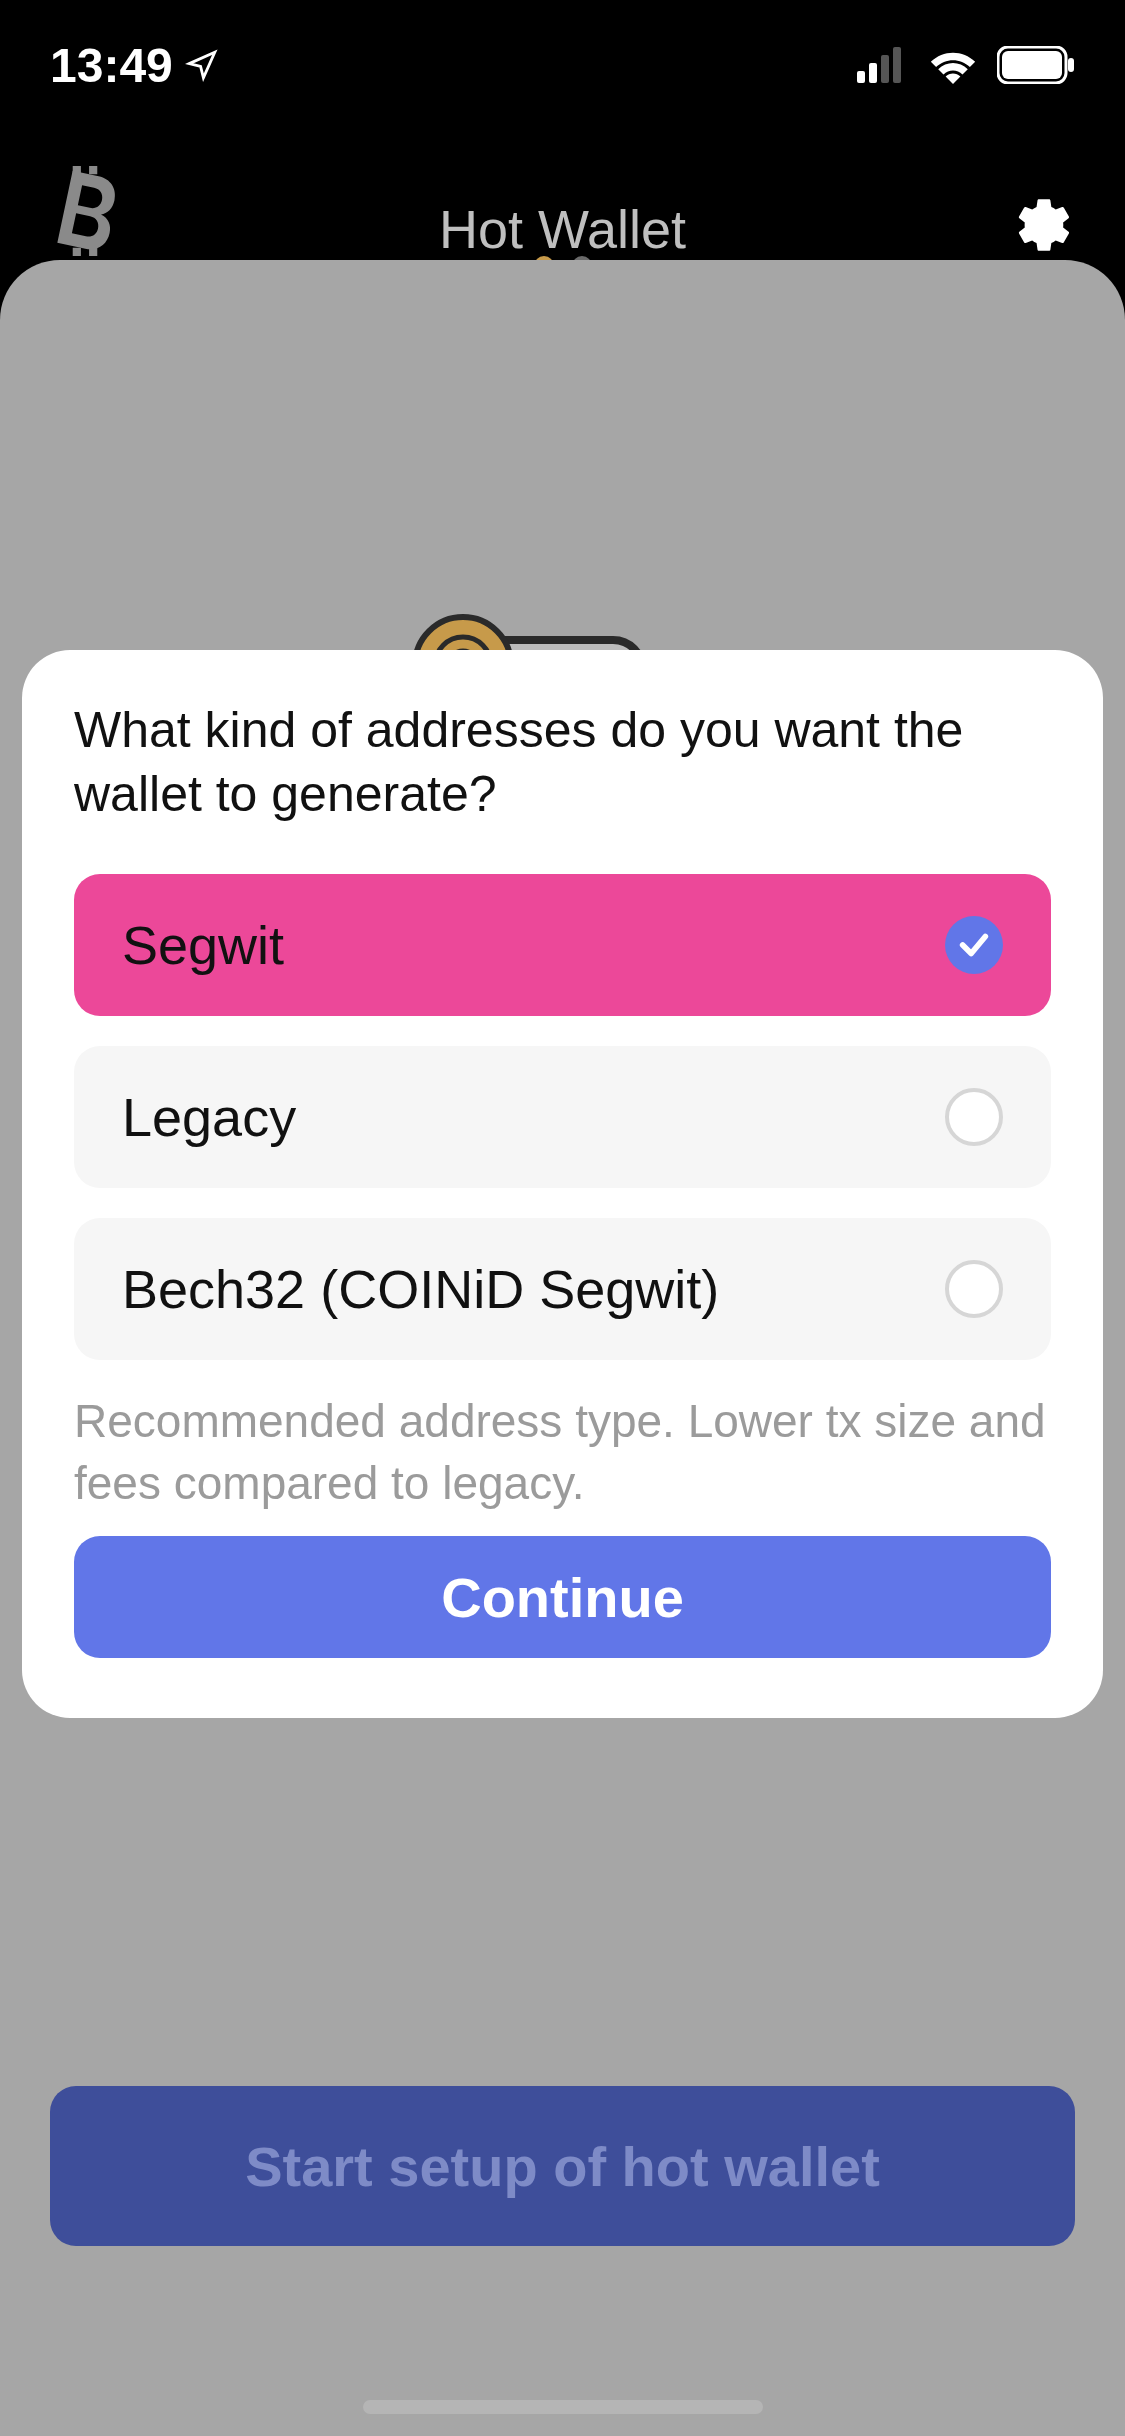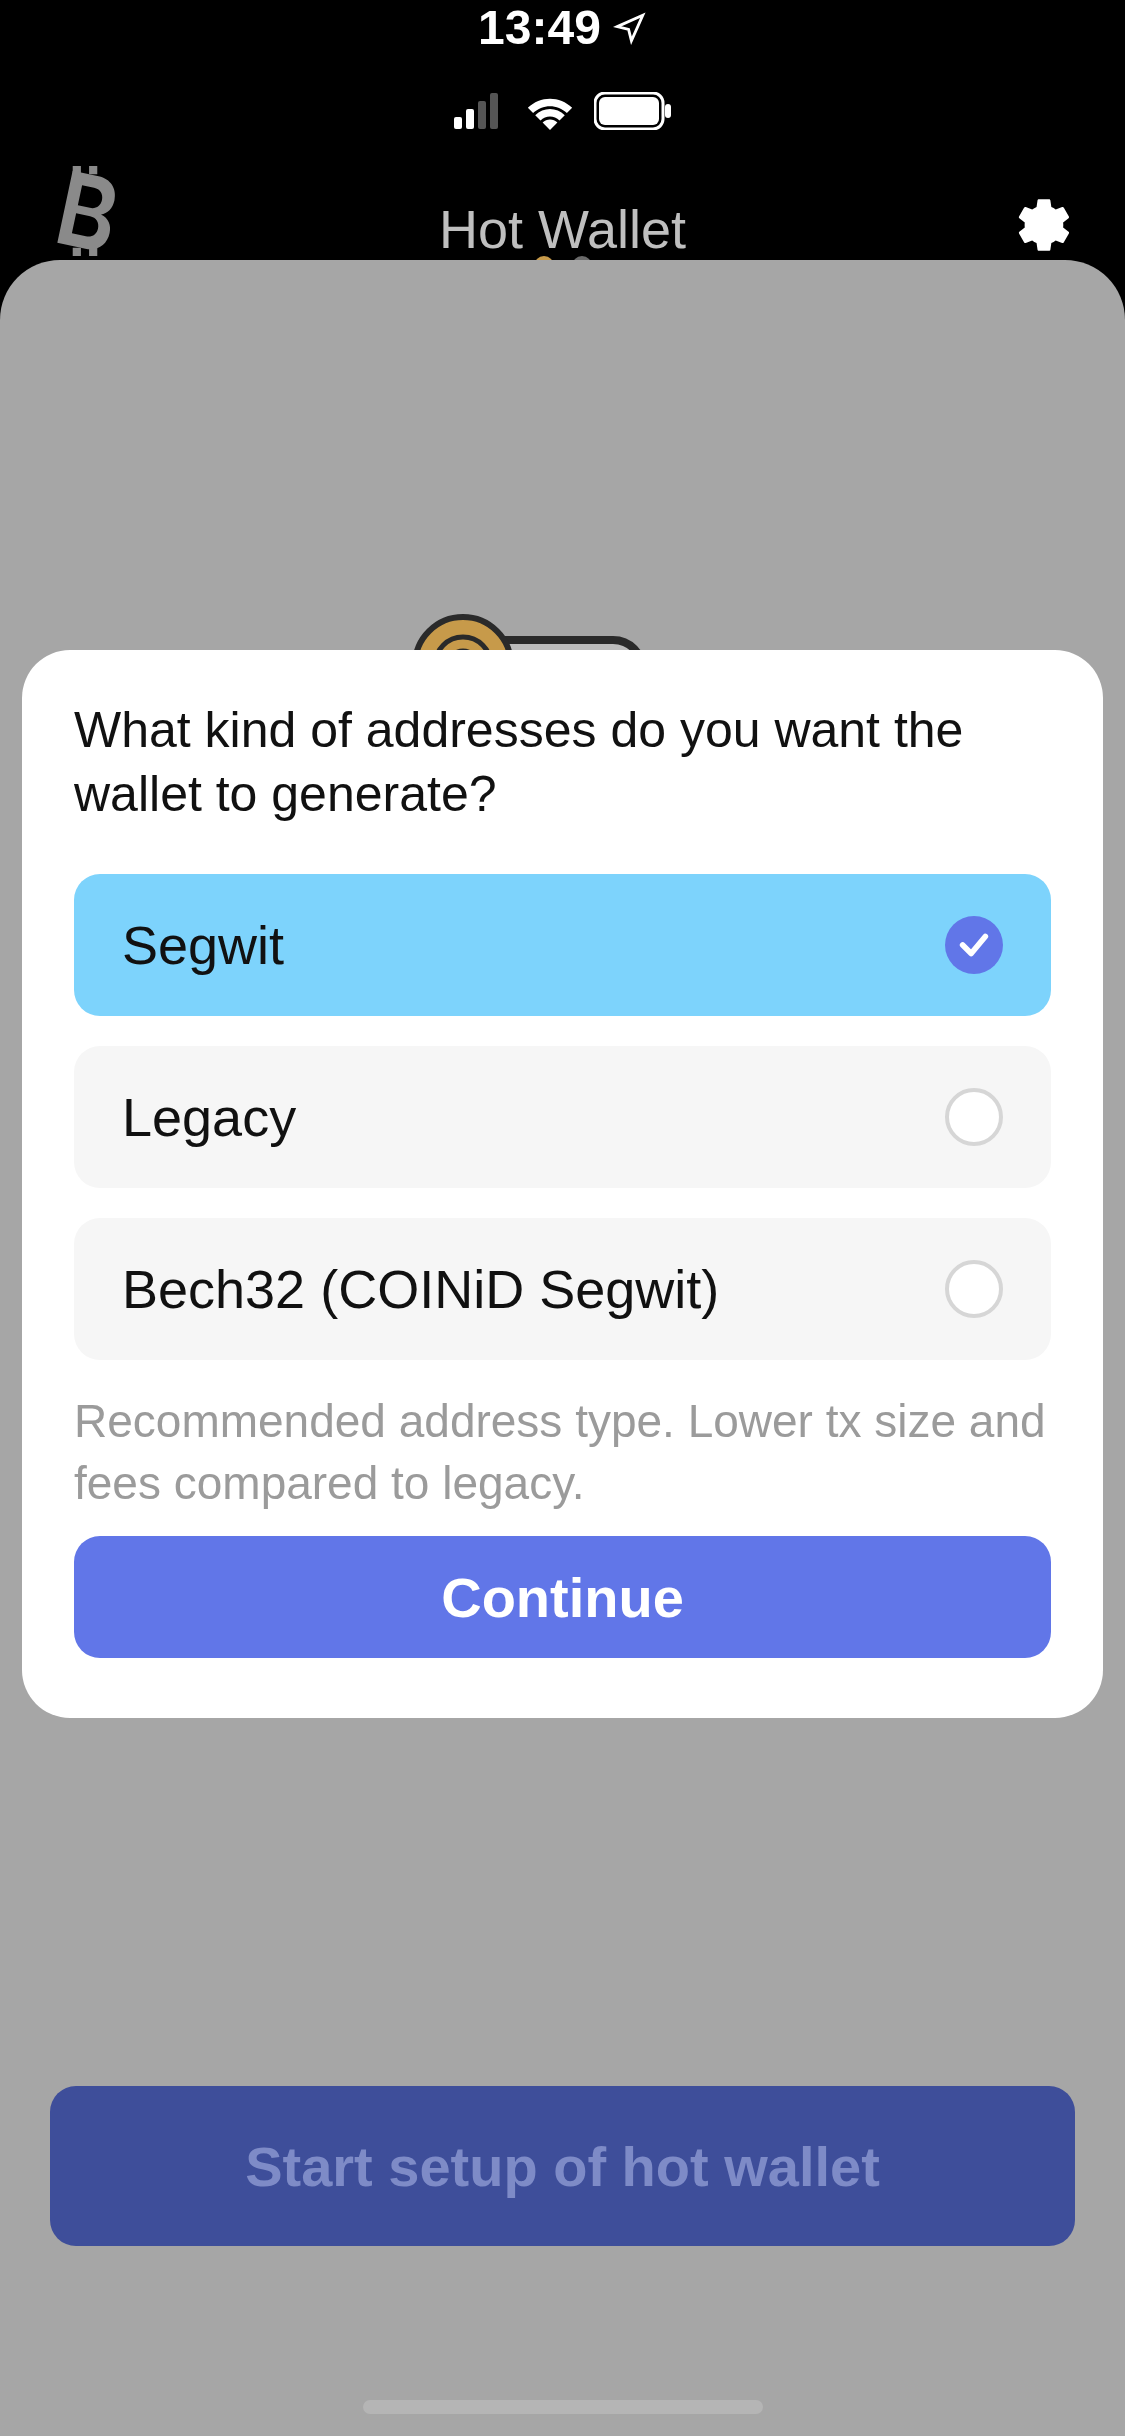--- a/index.html
+++ b/index.html
@@ -1,20 +1,20 @@
 <!DOCTYPE html>
 <html><head>
 <meta charset="utf-8">
 <style>
   * { box-sizing: border-box; margin: 0; padding: 0; }
   html, body { width: 1125px; height: 2436px; overflow: hidden; font-family: -apple-system, Helvetica, Arial, sans-serif; }
   body { background: #000; position: relative; }
 
   
-  .status-bar { position: absolute; top: 0; left: 0; right: 0; height: 130px; display: flex; align-items: center; justify-content: space-between; padding: 0 50px; color: #fff; flex-direction: column; }
+  .status-bar { position: absolute; top: 0; left: 0; right: 0; height: 130px; display: flex; align-items: center; justify-content: space-between; padding: 0 50px; color: #fff; }
   .status-time { font-size: 48px; font-weight: 600; display: flex; align-items: center; gap: 12px; }
   .status-right { display: flex; align-items: center; gap: 18px; }
   .status-right svg { display: block; }
 
   
   .app-header { position: absolute; top: 140px; left: 0; right: 0; height: 120px; display: flex; align-items: flex-end; justify-content: space-between; padding: 0 50px; color: #fff; }
   .app-header-title { position: absolute; left: 0; right: 0; text-align: center; font-size: 54px; font-weight: 500; color: #bfbfbf; pointer-events: none; }
   .btc-icon { color: #8a8a8a; }
   .dots { position: absolute; top: 256px; left: 0; right: 0; display: flex; justify-content: center; gap: 18px; }
   .dot { width: 20px; height: 20px; border-radius: 50%; }
@@ -33,21 +33,21 @@
   
   .home-indicator { position: absolute; bottom: 22px; left: 50%; transform: translateX(-50%); width: 400px; height: 14px; background: #b5b5b5; border-radius: 10px; }
 
   
   .modal { position: absolute; top: 650px; left: 22px; right: 22px; background: #fff; border-radius: 48px; padding: 48px 52px 60px 52px; }
   .modal-header { position: relative; text-align: center; margin-bottom: 48px; }
   .modal-title { font-size: 62px; font-weight: 700; color: #111; }
   .modal-close { position: absolute; right: 0; top: 50%; transform: translateY(-50%); width: 60px; height: 60px; display: flex; align-items: center; justify-content: center; }
   .modal-question { font-size: 50px; color: #111; line-height: 1.28; margin-bottom: 48px; }
   .option { display: flex; align-items: center; justify-content: space-between; padding: 40px 48px; border-radius: 26px; margin-bottom: 30px; }
-  .option.selected { background: #7dd3fc; }
+  .option.selected { background: #ec4899; }
   .option.unselected { background: #f6f6f6; }
   .option-label { font-size: 54px; color: #111; font-weight: 500; }
   .radio { width: 58px; height: 58px; border-radius: 50%; }
   .radio.checked { background: #6176e8; display: flex; align-items: center; justify-content: center; }
   .radio.unchecked { border: 4px solid #d6d6d6; background: #fff; }
   .hint { font-size: 46px; color: #9b9b9b; line-height: 1.35; margin-top: 30px; margin-bottom: 22px; }
   .continue-btn { width: 100%; height: 122px; background: #6176e8; border-radius: 26px; display: flex; align-items: center; justify-content: center; color: #fff; font-size: 56px; font-weight: 600; }
 </style>
 </head>
 <body>

